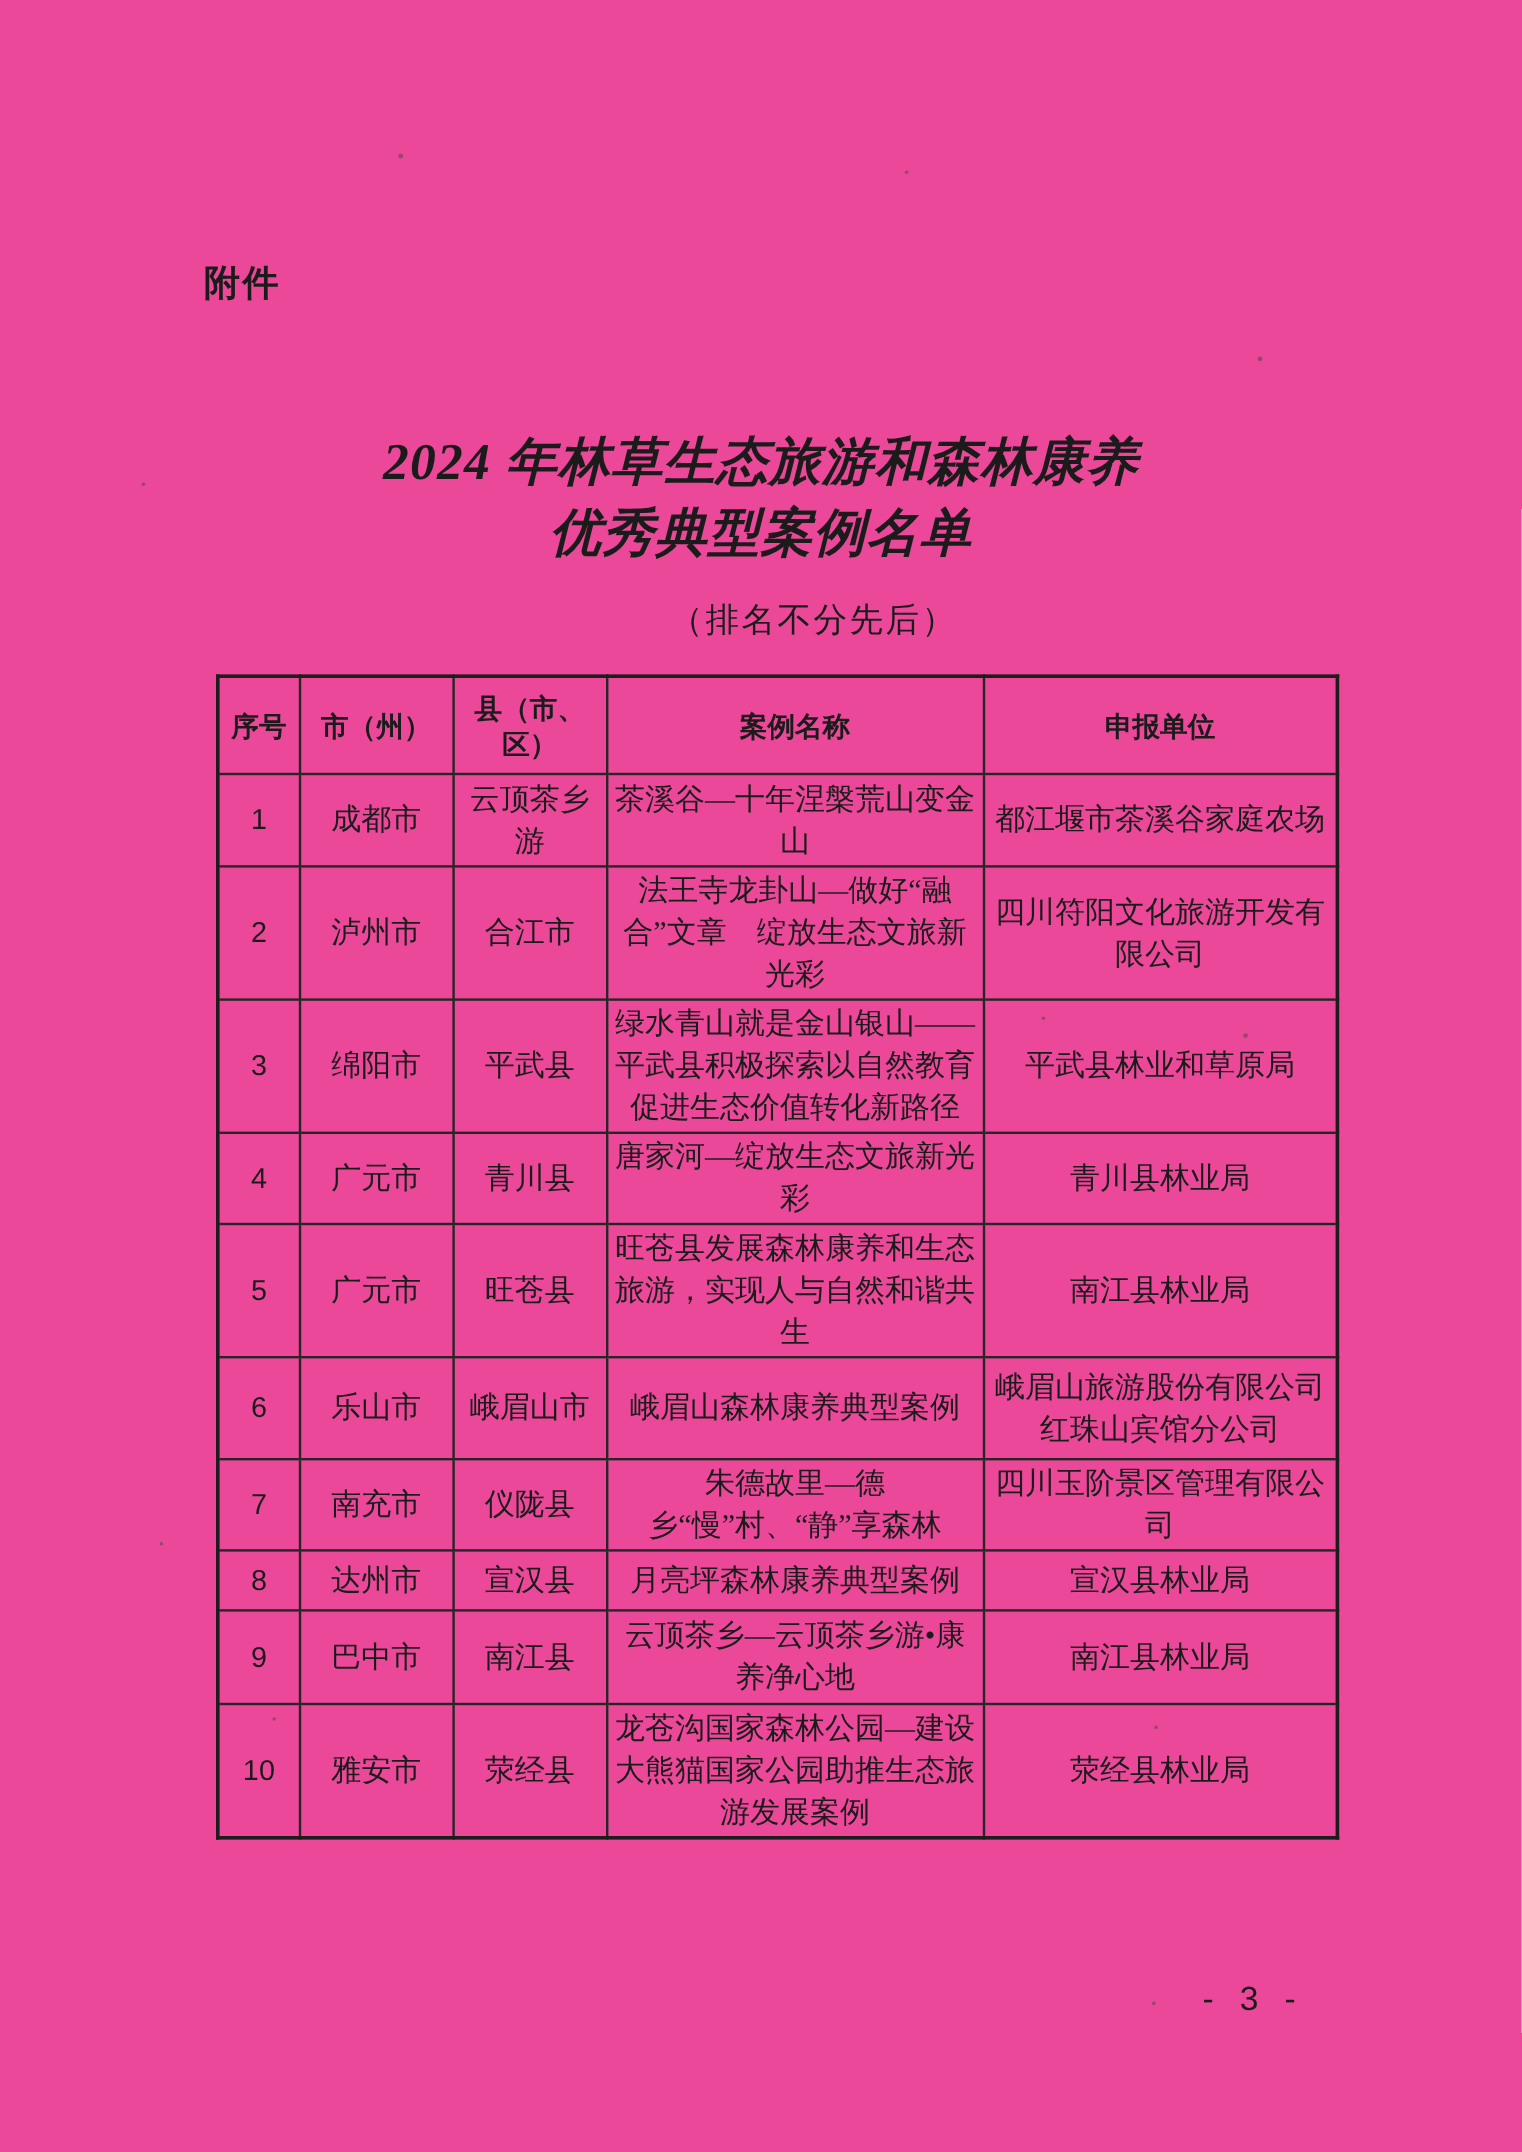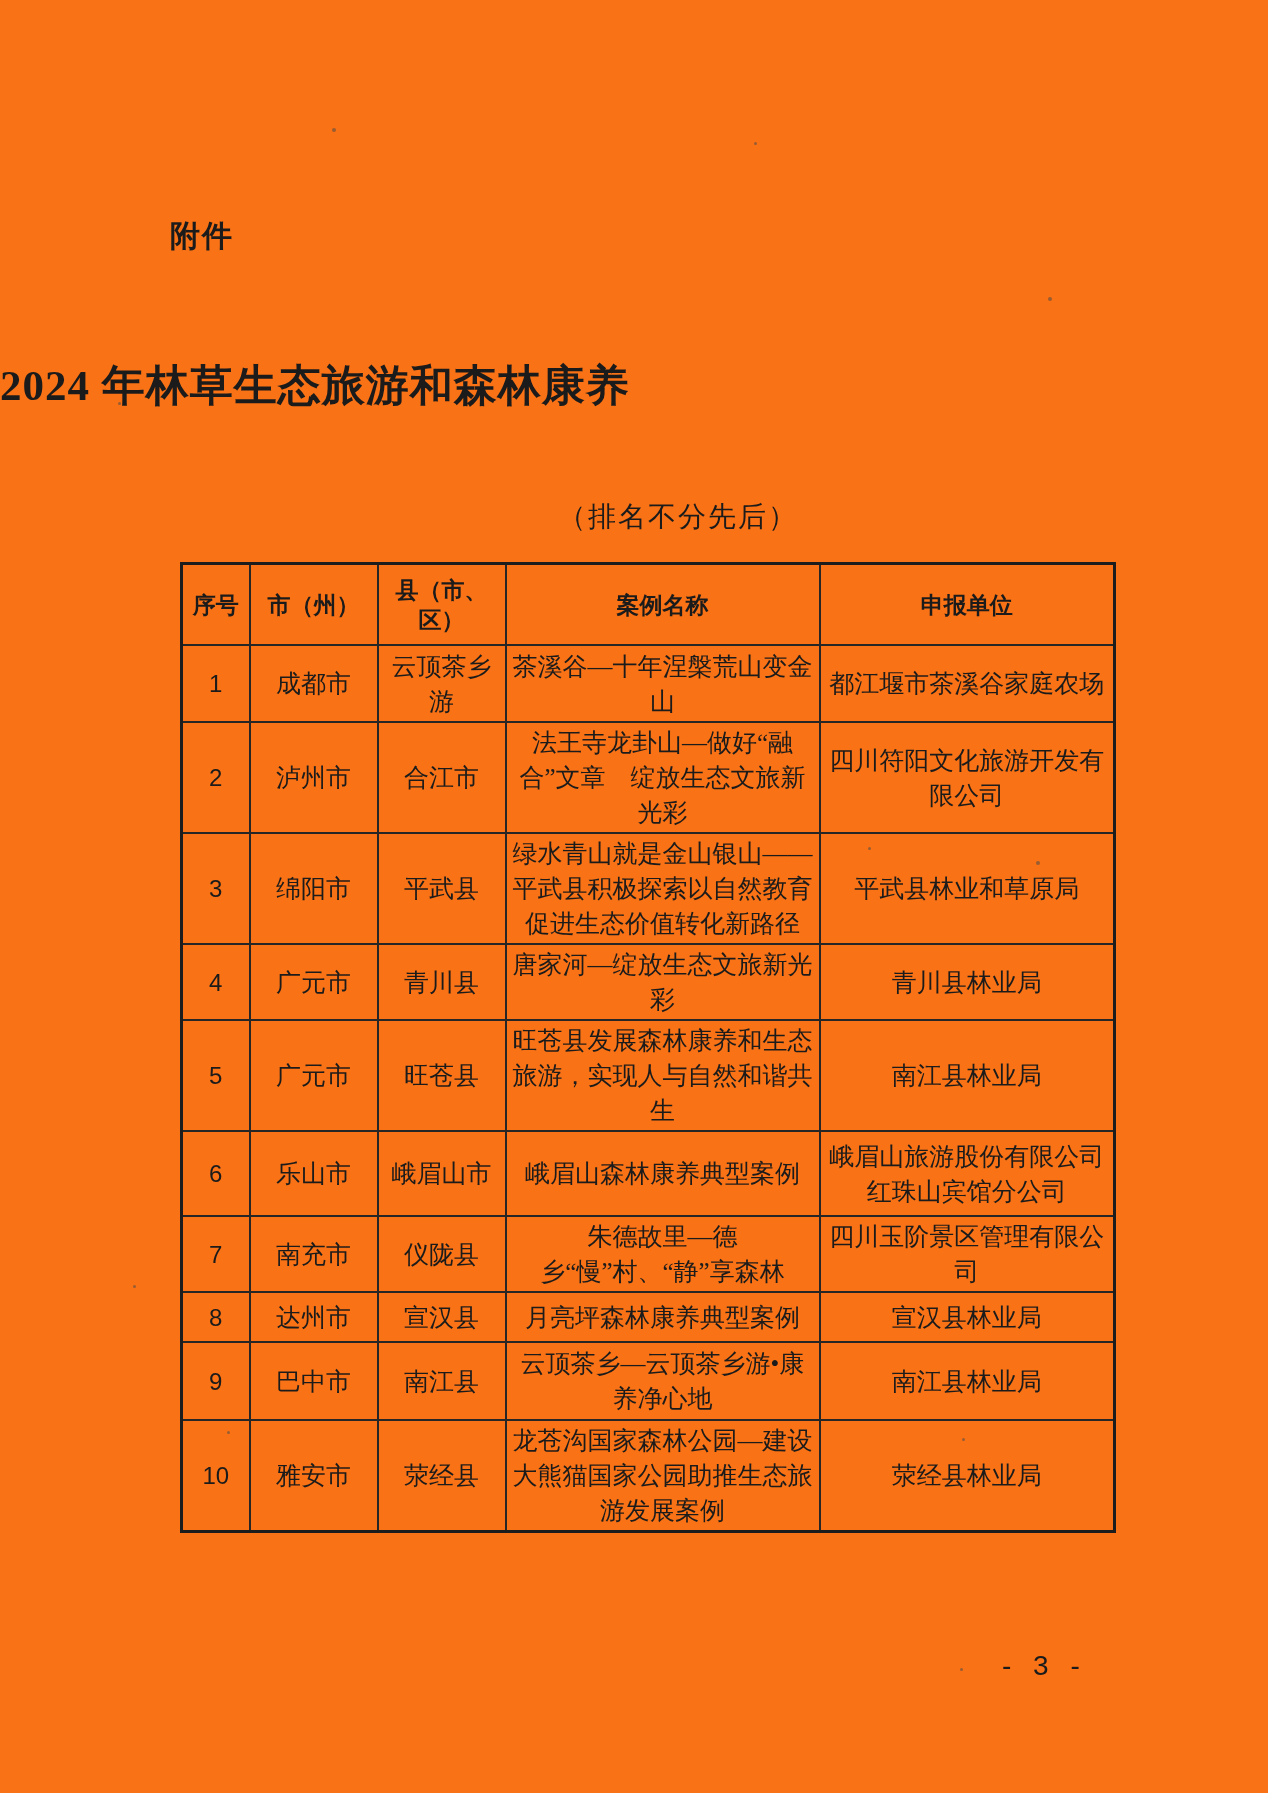--- a/index.html
+++ b/index.html
@@ -1,31 +1,33 @@
 <!DOCTYPE html>
 <html><head>
 <meta charset="utf-8">
 <style>
   html,body{margin:0;padding:0;background:#e8e8e6;}
   .page{
     position:relative;
     width:1268px;height:1793px;
     margin:0 auto;
-    background:#f97316;
+    background:#ec4899;
     color:#1b1b1b;
     font-family:"Liberation Serif", serif;
     overflow:hidden;
   }
   .attachment{
     position:absolute;left:170px;top:216px;
     font-family:"Liberation Sans", sans-serif;
     font-weight:700;font-size:30px;letter-spacing:2px;
   }
   .title-block{
     position:absolute;left:0;top:356px;width:100%;
+    text-align:center;
+    font-style:italic;
   }
   .title-line{
     font-weight:700;font-size:43px;line-height:59px;
     letter-spacing:1px;
   }
   .subtitle{
     position:absolute;left:0;top:498px;width:100%;
     text-align:center;font-size:28px;letter-spacing:2px;padding-left:44px;
   }
   table.case-table{
@@ -75,20 +77,21 @@
 </style>
 </head>
 <body>
 
 <div class="page">
 
   <div class="attachment">附件</div>
 
   <div class="title-block">
     <div class="title-line">2024 年林草生态旅游和森林康养</div>
+    <div class="title-line">优秀典型案例名单</div>
   </div>
 
   <div class="subtitle">（排名不分先后）</div>
 
   <table class="case-table">
     <colgroup>
       <col style="width:68px">
         <col style="width:128px">
         <col style="width:128px">
         <col style="width:314px">

